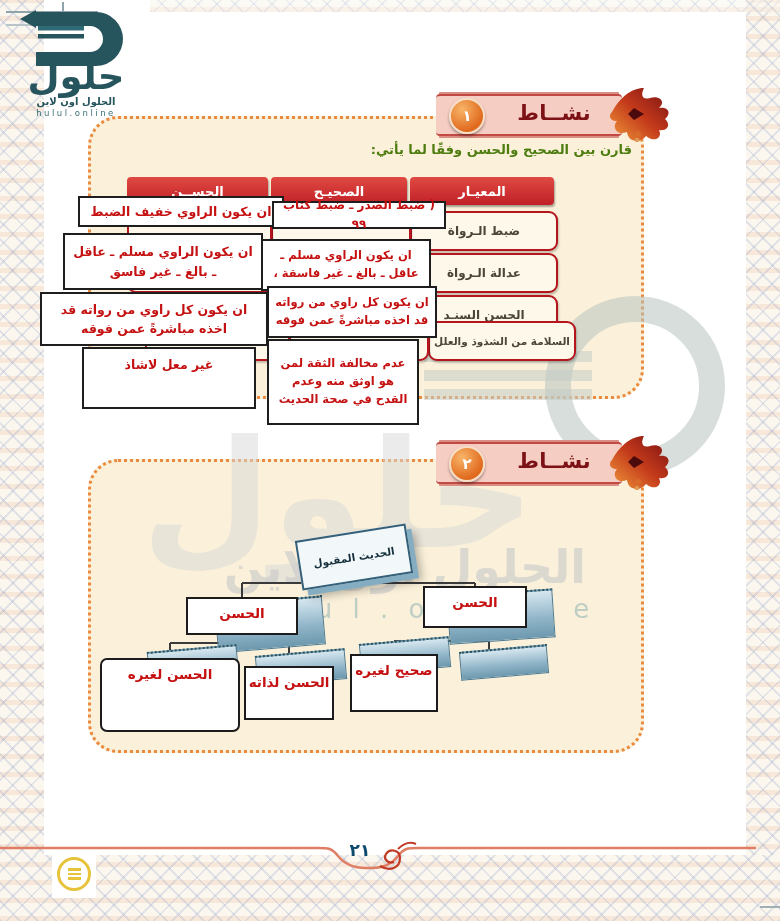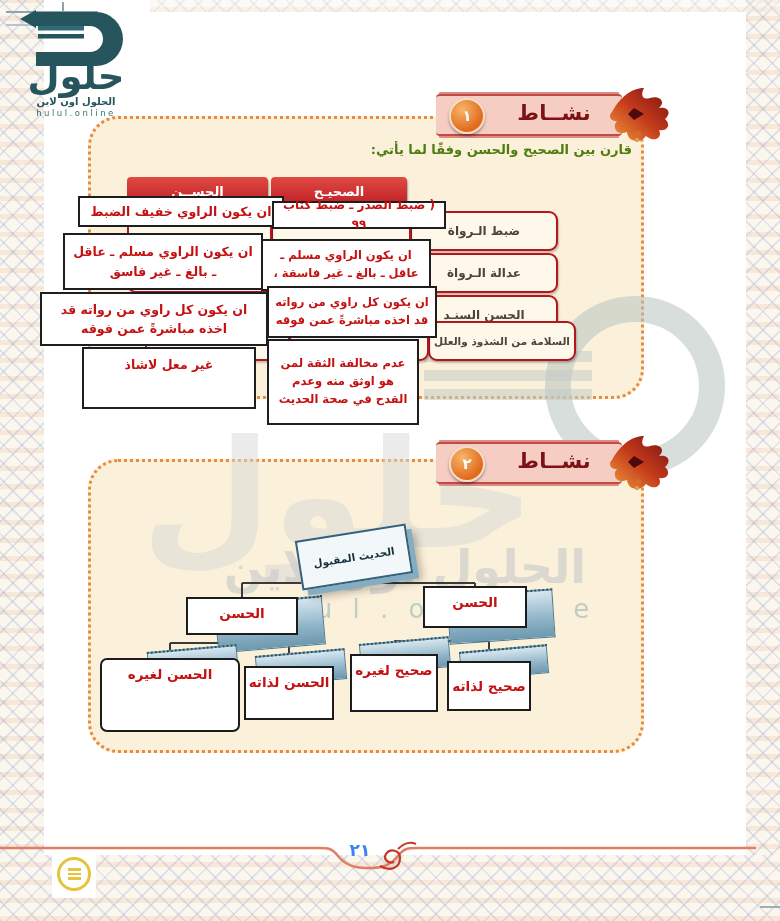--- a/index.html
+++ b/index.html
@@ -122,21 +122,21 @@
 
   .root3d{position:absolute;left:298px;top:532px;width:108px;height:46px;z-index:5;
     transform:rotate(-9deg);background:#f2f7f9;border:2px solid #35607a;
     box-shadow:5px 6px 0 #85adc2, 8px 9px 8px rgba(0,0,0,.28);
     display:flex;align-items:center;justify-content:center;}
   .root3d span{font-size:10.5px;font-weight:bold;color:#15303c;direction:rtl;}
 
   
   .footer-svg{position:absolute;left:0;top:836px;z-index:9;}
   .page-num{position:absolute;left:344px;top:840px;width:32px;text-align:center;
-    font-size:17px;font-weight:bold;color:#3b82f6;z-index:10;}
+    font-size:17px;font-weight:bold;color:#0c4a6e;z-index:10;}
   .emblem{position:absolute;left:52px;top:850px;width:44px;height:48px;background:#fff;z-index:10;
     display:flex;align-items:center;justify-content:center;}
   .emblem-ring{width:28px;height:28px;border:3px solid #e6c33b;border-radius:50%;
     display:flex;flex-direction:column;align-items:center;justify-content:center;gap:2px;}
   .emblem-ring i{display:block;width:13px;height:2.5px;background:#e6c33b;}
   .graydash{position:absolute;left:760px;top:906px;width:20px;height:2px;background:#9fb0b5;z-index:9;}
 </style>
 </head>
 <body>
 
@@ -180,20 +180,21 @@
         </defs>
       <path d="M4,26 C14,8 26,2 36,2 C32,10 35,14 42,12 C52,9 58,16 51,22 C60,20 64,27 57,33 C63,38 60,46 51,44 C55,52 46,57 38,50 C32,58 20,56 19,46 C10,50 3,42 9,35 C2,35 0,30 4,26 Z" fill="url(#g1)"></path>
       <path d="M26,22 L36,28 L26,34 L20,28 Z" fill="#4d0a0c"></path>
       <circle cx="30" cy="48" r="3" fill="#d86a2a"></circle>
         <circle cx="29" cy="54" r="2.2" fill="#e09a55"></circle>
     </svg>
   </div>
 
   <div class="instr instr1">قارن بين الصحيح والحسن وفقًا لما يأتي:</div>
 
+  <div class="th col-crit rowh">المعيـار</div>
   <div class="th col-sahih rowh">الصحيـح</div>
   <div class="th col-hasan rowh">الحســن</div>
 
   <div class="cell col-crit row1">ضبط الـرواة</div>
   <div class="cell col-crit row2">عدالة الـرواة</div>
   <div class="cell col-crit row3">الحسن السنـد</div>
   <div class="cell col-crit row4 small-label">السلامة من الشذوذ والعلل</div>
 
   <div class="cell col-sahih row1"></div>
   <div class="cell col-hasan row1"></div>
@@ -255,21 +256,20 @@
 
   <div class="root3d">
     <span>الحديث المقبول</span>
   </div>
 
   <div class="node n-hasan">الحسن</div>
   <div class="node n-sahih">الحسن</div>
   <div class="node n-hl">الحسن لغيره</div>
   <div class="node n-hd">الحسن لذاته</div>
   <div class="node n-sl">صحيح لغيره</div>
-  <div class="node n-sd">صحيح لذاته</div>
 
   <svg class="footer-svg" width="780" height="44" viewBox="0 0 780 44">
     <path d="M0,12 H318 C328,12 332,12 338,20 C346,30 358,32 366,32 H372 C384,32 392,28 398,20 C404,12 408,12 418,12 H756" stroke="#df7e64" stroke-width="2.4" fill="none"></path>
     <path d="M380,30 c10,6 20,2 20,-8 c0,-8 -10,-10 -14,-4 c-3,5 2,10 8,8" stroke="#c23a25" stroke-width="2.2" fill="none"></path>
     <path d="M398,13 q9,-9 18,-5" stroke="#c23a25" stroke-width="2" fill="none"></path>
   </svg>
   <div class="page-num">٢١</div>
 
   <div class="emblem">
     <div class="emblem-ring">

